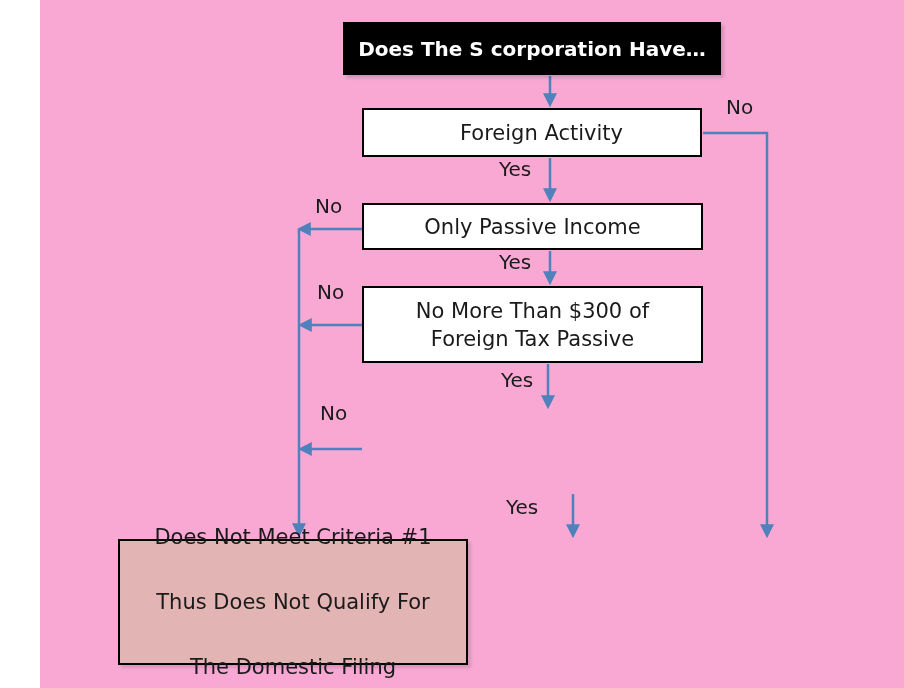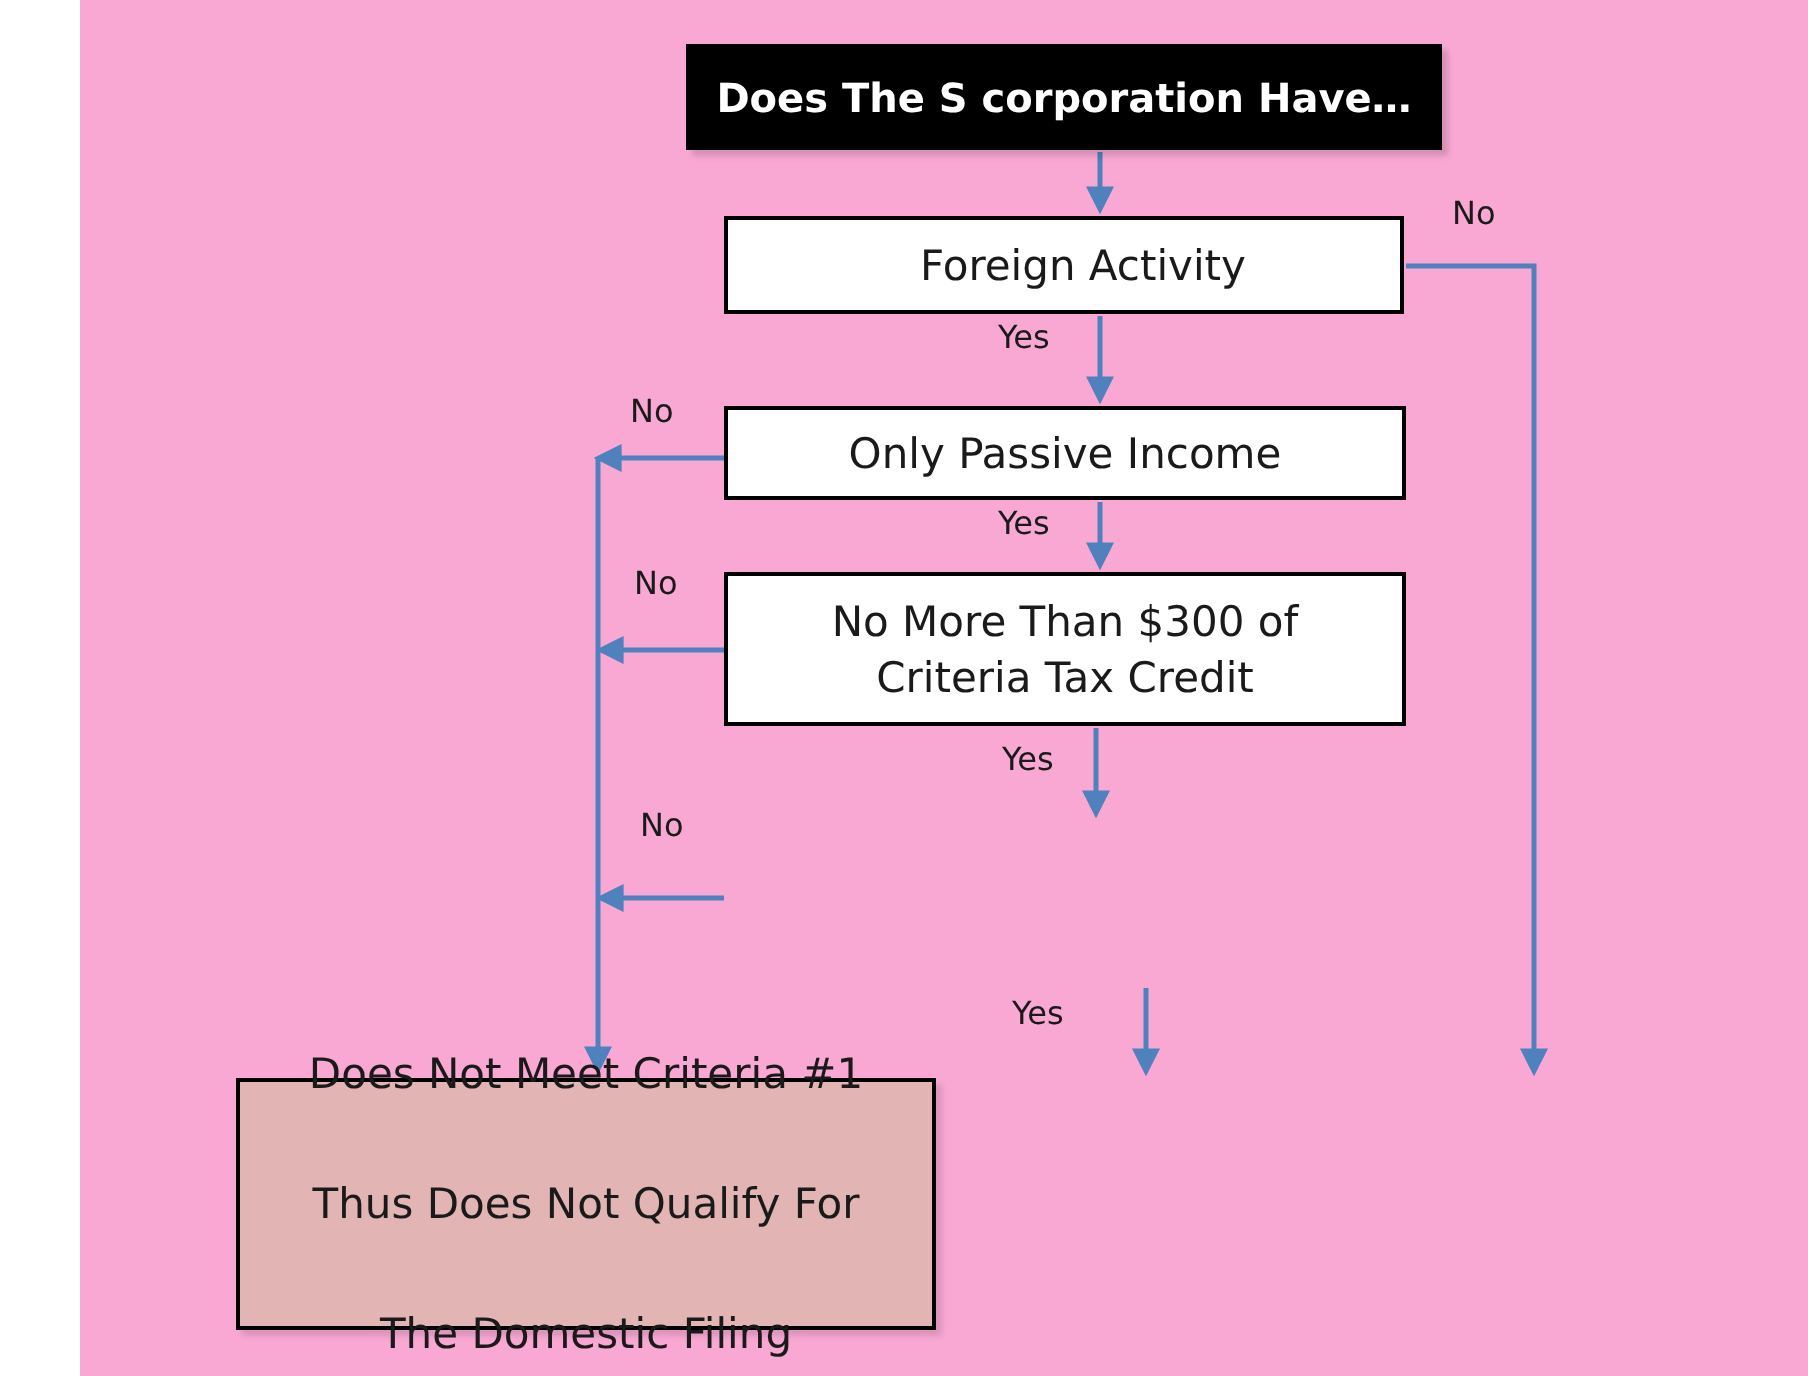--- a/index.html
+++ b/index.html
@@ -59,21 +59,21 @@
     box-shadow: 3px 3px 3px rgba(0,0,0,0.12);
     gap: 36px;
   }
   .box-meets     {
     left: 457px; top: 539px; width: 353px; height: 49px;
     background: #FCE9D9;
     box-shadow: 3px 3px 3px rgba(0,0,0,0.10);
   }
   .edge-label {
     position: absolute;
-    font-size: 16px;
+    font-size: 20px;
     line-height: 22px;
     color: #1a1a1a;
     white-space: nowrap;
   }
   .lbl-yes1 { left: 459px; top: 158px; }
   .lbl-yes2 { left: 459px; top: 251px; }
   .lbl-yes3 { left: 461px; top: 369px; }
   .lbl-yes4 { left: 466px; top: 496px; }
   .lbl-no-r { left: 686px; top: 96px;  }
   .lbl-no1  { left: 275px; top: 195px; }
@@ -112,21 +112,21 @@
   <div class="box box-foreign">
     <span>Foreign Activity</span>
   </div>
 
   <div class="box box-passive">
     <span>Only Passive Income</span>
   </div>
 
   <div class="box box-ftc">
     <span>No More Than $300 of</span>
-    <span>Criteria Tax Credit</span>
+    <span>Foreign Tax Passive</span>
   </div>
 
 
   <div class="box box-notmeet">
     <span>Does Not Meet Criteria #1</span>
     <span>Thus Does Not Qualify For</span>
     <span>The Domestic Filing</span>
   </div>
 
 

